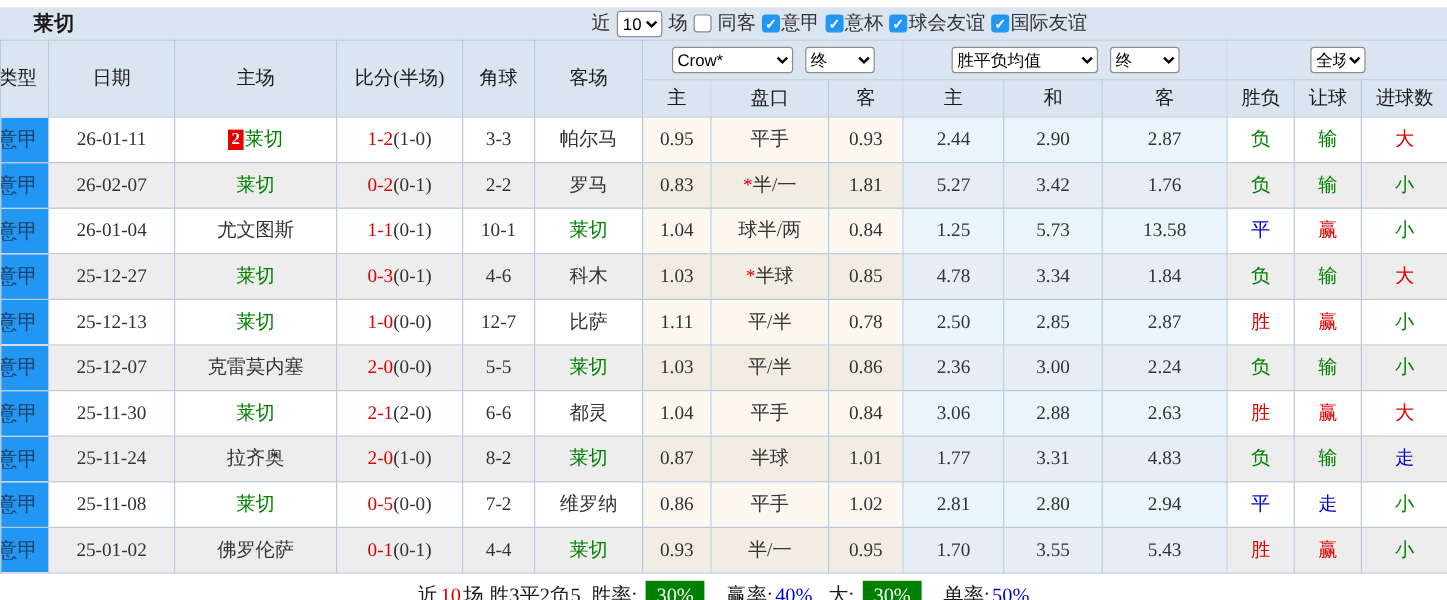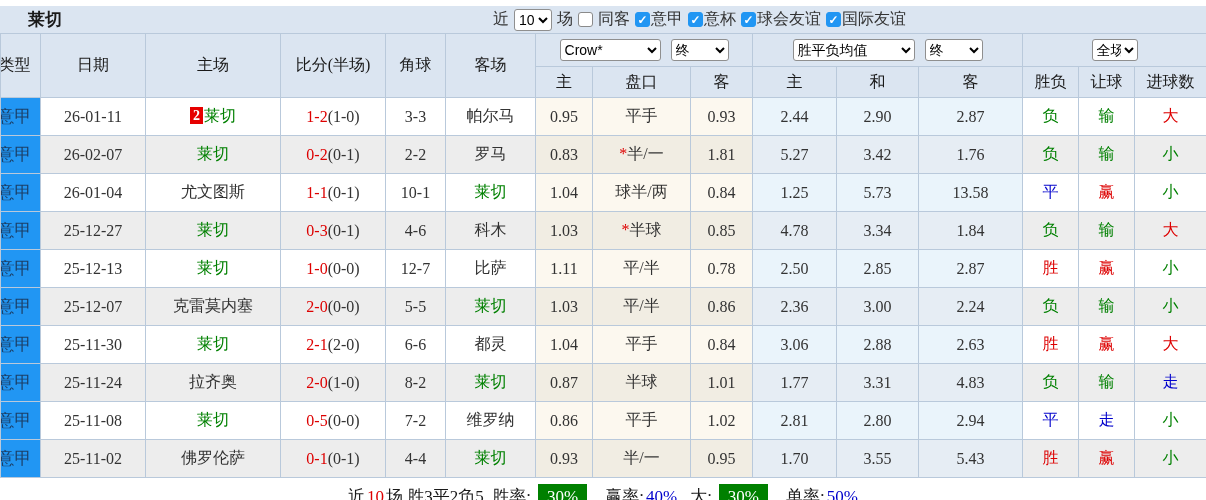--- a/index.html
+++ b/index.html
@@ -280,21 +280,21 @@
     <td class="cream">1.02</td>
     <td class="lblue">2.81</td>
     <td class="lblue">2.80</td>
     <td class="lblue">2.94</td>
     <td class="c-blue">平</td>
     <td class="c-blue">走</td>
     <td class="c-green">小</td>
   </tr>
         <tr>
     <td class="league"><span class="clip">意甲</span></td>
-    <td>25-11-02</td>
+    <td>25-01-02</td>
     <td><span>佛罗伦萨</span></td>
     <td><span class="score">0-1</span><span class="half">(0-1)</span></td>
     <td>4-4</td>
     <td><span class="c-green">莱切</span></td>
     <td class="cream">0.93</td>
     <td class="cream"><span>半/一</span></td>
     <td class="cream">0.95</td>
     <td class="lblue">1.70</td>
     <td class="lblue">3.55</td>
     <td class="lblue">5.43</td>

